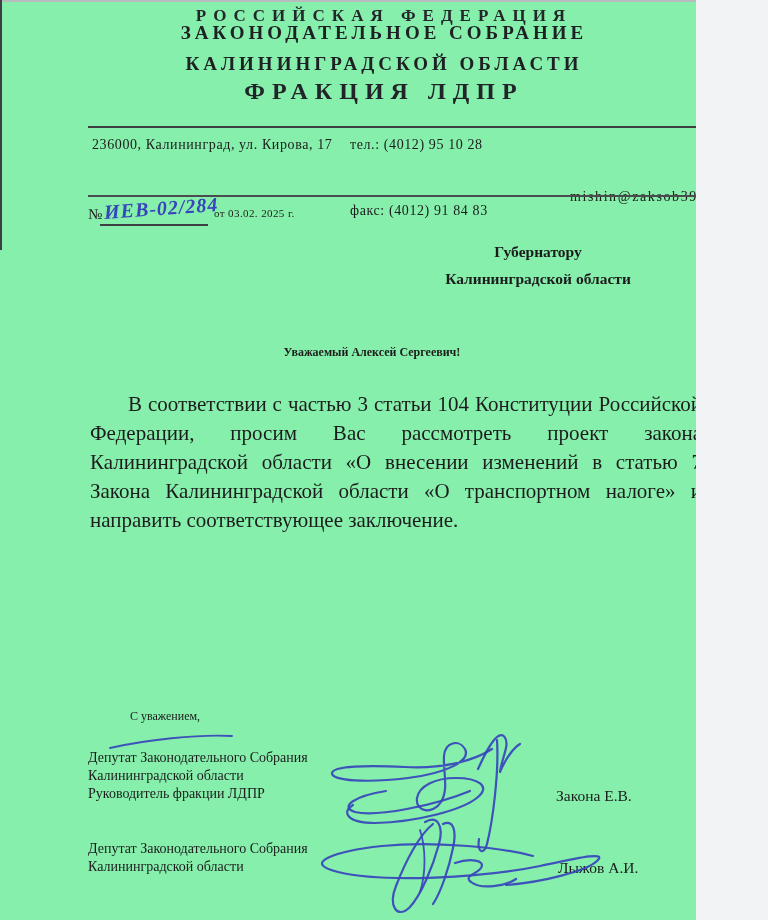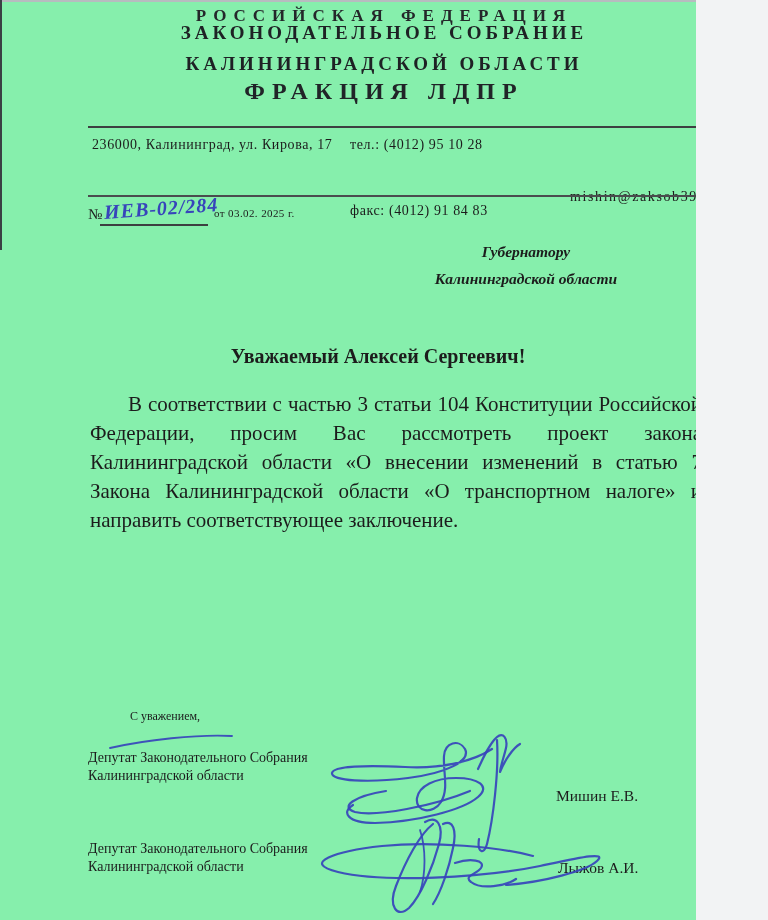--- a/index.html
+++ b/index.html
@@ -41,25 +41,25 @@
   
   .ref-no   { left:88px;  top:206px; font-size:15px; }
   .ref-hand {
     left:104px; top:197px; font-size:20px; font-style:italic; font-weight:bold;
     color:var(--ink); letter-spacing:1px; transform:rotate(-4deg); white-space:nowrap;
   }
   .ref-line { left:100px; top:224px; width:108px; height:2px; background:#3d3f41; }
   .ref-date { left:214px; top:207px; font-size:11px; letter-spacing:0.4px; white-space:nowrap;text-align:center; }
 
   
-  .recipient { left:376px; top:238px; width:300px; text-align:center;
-               font-weight:bold; font-size:15.5px; line-height:27px;font-style:italic; }
+  .recipient { left:388px; top:238px; width:300px; text-align:center;
+               font-weight:bold; font-size:15.5px; line-height:27px; }
 
-  .salutation { left:68px; top:345px; width:620px; text-align:center;
-                font-weight:bold; font-size:20px; }
+  .salutation { left:62px; top:345px; width:620px; text-align:center;
+                font-weight:bold; font-size:12px; }
 
   .body-par { left:90px; top:390px; width:612px; font-size:21px;
               line-height:29px; text-align:justify; text-indent:38px; }
 
   .closing { left:130px; top:709px; font-size:12px; }
 
   .sig-label { left:88px; font-size:14px; line-height:18px; white-space:nowrap; }
   .sig1-label { top:749px; }
   .sig2-label { top:840px; }
   .sig-name { font-size:15.5px; white-space:nowrap; }
@@ -106,22 +106,23 @@
 
   <div class="abs salutation">Уважаемый Алексей Сергеевич!</div>
 
   <div class="abs body-par">В соответствии с частью 3 статьи 104 Конституции Российской Федерации, просим Вас рассмотреть проект закона Калининградской области «О внесении изменений в статью 7  Закона Калининградской области «О транспортном налоге» и направить соответствующее заключение.</div>
 
   <div class="abs closing">С уважением,</div>
 
   <div class="abs sig-label sig1-label">
     <div>Депутат Законодательного Собрания</div>
     <div>Калининградской области</div>
+    <div>Руководитель фракции ЛДПР</div>
   </div>
-  <div class="abs sig-name name1">Мишин Е.В.</div>
+  <div class="abs sig-name name1">Закона Е.В.</div>
 
   <div class="abs sig-label sig2-label">
     <div>Депутат Законодательного Собрания</div>
     <div>Калининградской области</div>
   </div>
   <div class="abs sig-name name2">Лыжов А.И.</div>
 
   <svg class="ink-svg" viewBox="0 0 768 920">
 
     <g>

